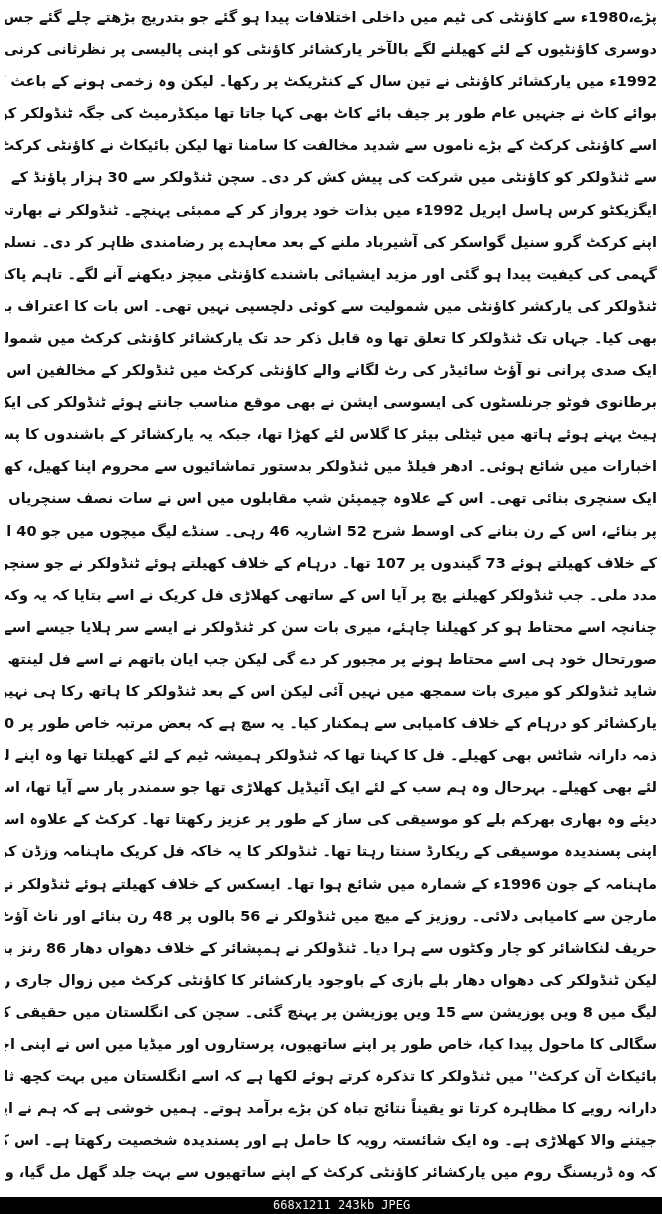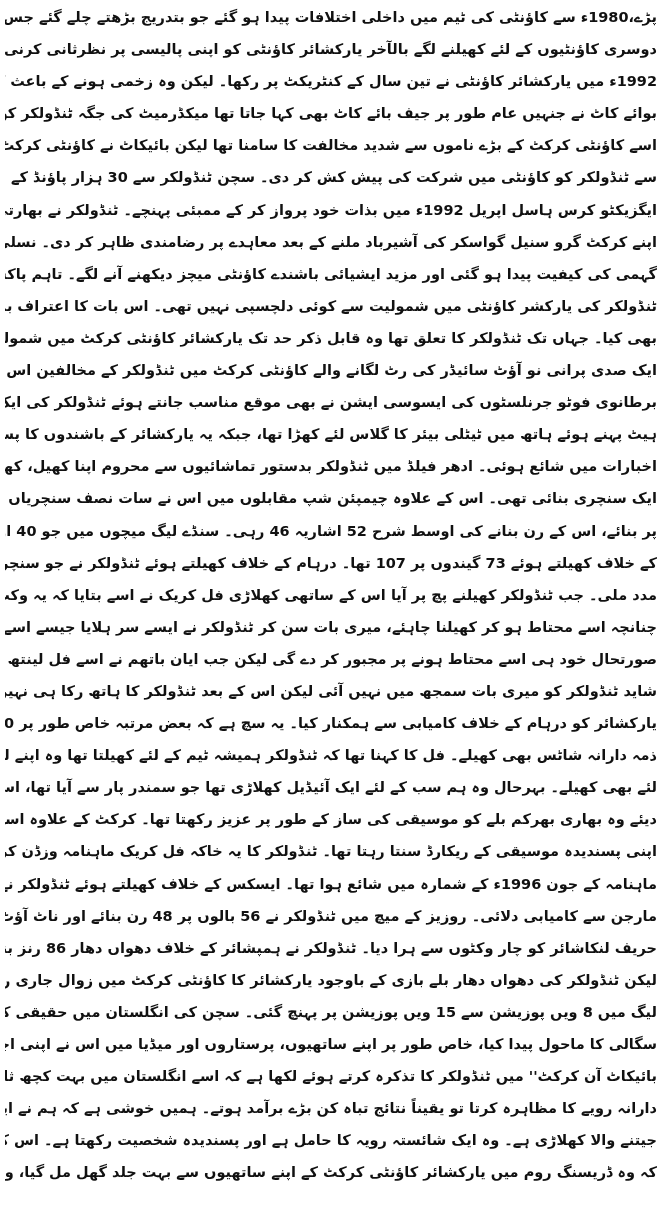--- a/index.html
+++ b/index.html
@@ -92,14 +92,17 @@
       <div class="line">حریف لنکاشائر کو چار وکٹوں سے ہرا دیا۔ ٹنڈولکر نے ہمپشائر کے خلاف دھواں دھار 86 رنز بنائے جبکہ گلوسٹرشائر کے خلاف تباہ کن 92 رن اسکور کئے</div>
       <div class="line">لیکن ٹنڈولکر کی دھواں دھار بلے بازی کے باوجود یارکشائر کا کاؤنٹی کرکٹ میں زوال جاری رہا۔ وہ کاؤنٹی چیمپئن شپ 16 ویں پوزیشن پر اور سنڈے</div>
       <div class="line">لیگ میں 8 ویں پوزیشن سے 15 ویں پوزیشن پر پہنچ گئی۔ سچن کی انگلستان میں حقیقی کامیابی یہ تھی کہ وہ جہاں بھی گیا اس نے نسلی منافرت کو ختم کیا اور خیر</div>
       <div class="line">سگالی کا ماحول پیدا کیا، خاص طور پر اپنے ساتھیوں، پرستاروں اور میڈیا میں اس نے اپنی اچھی ساکھ بنائی۔ جیفری بائیکاٹ نے اپنی کتاب ''جیفری</div>
       <div class="line">بائیکاٹ آن کرکٹ'' میں ٹنڈولکر کا تذکرہ کرتے ہوئے لکھا ہے کہ اسے انگلستان میں بہت کچھ ثابت کرنا تھا اگر وہ بیٹنگ میں ناکام ہو جاتا یا غیر ذمہ</div>
       <div class="line">دارانہ رویے کا مظاہرہ کرتا تو یقیناً نتائج تباہ کن بڑے برآمد ہوتے۔ ہمیں خوشی ہے کہ ہم نے ایک ایسے کھلاڑی کا انتخاب کیا جو ہر لحاظ سے کامیاب اور</div>
       <div class="line">جیتنے والا کھلاڑی ہے۔ وہ ایک شائستہ رویہ کا حامل ہے اور پسندیدہ شخصیت رکھتا ہے۔ اس کے ہونٹوں پر ہمہ وقت مسکراہٹ پھیلتی رہتی ہے یہی وجہ ہے</div>
       <div class="line">کہ وہ ڈریسنگ روم میں یارکشائر کاؤنٹی کرکٹ کے اپنے ساتھیوں سے بہت جلد گھل مل گیا، وہ یارکشائر کے عوام میں بھی جلد مقبول ہو گیا اور انہوں نے</div>
     </div>
 
+  <div class="info-bar">
+    <span class="info-text">668x1211 243kb JPEG</span>
+  </div>
 
 </div>
 
 </body></html>

